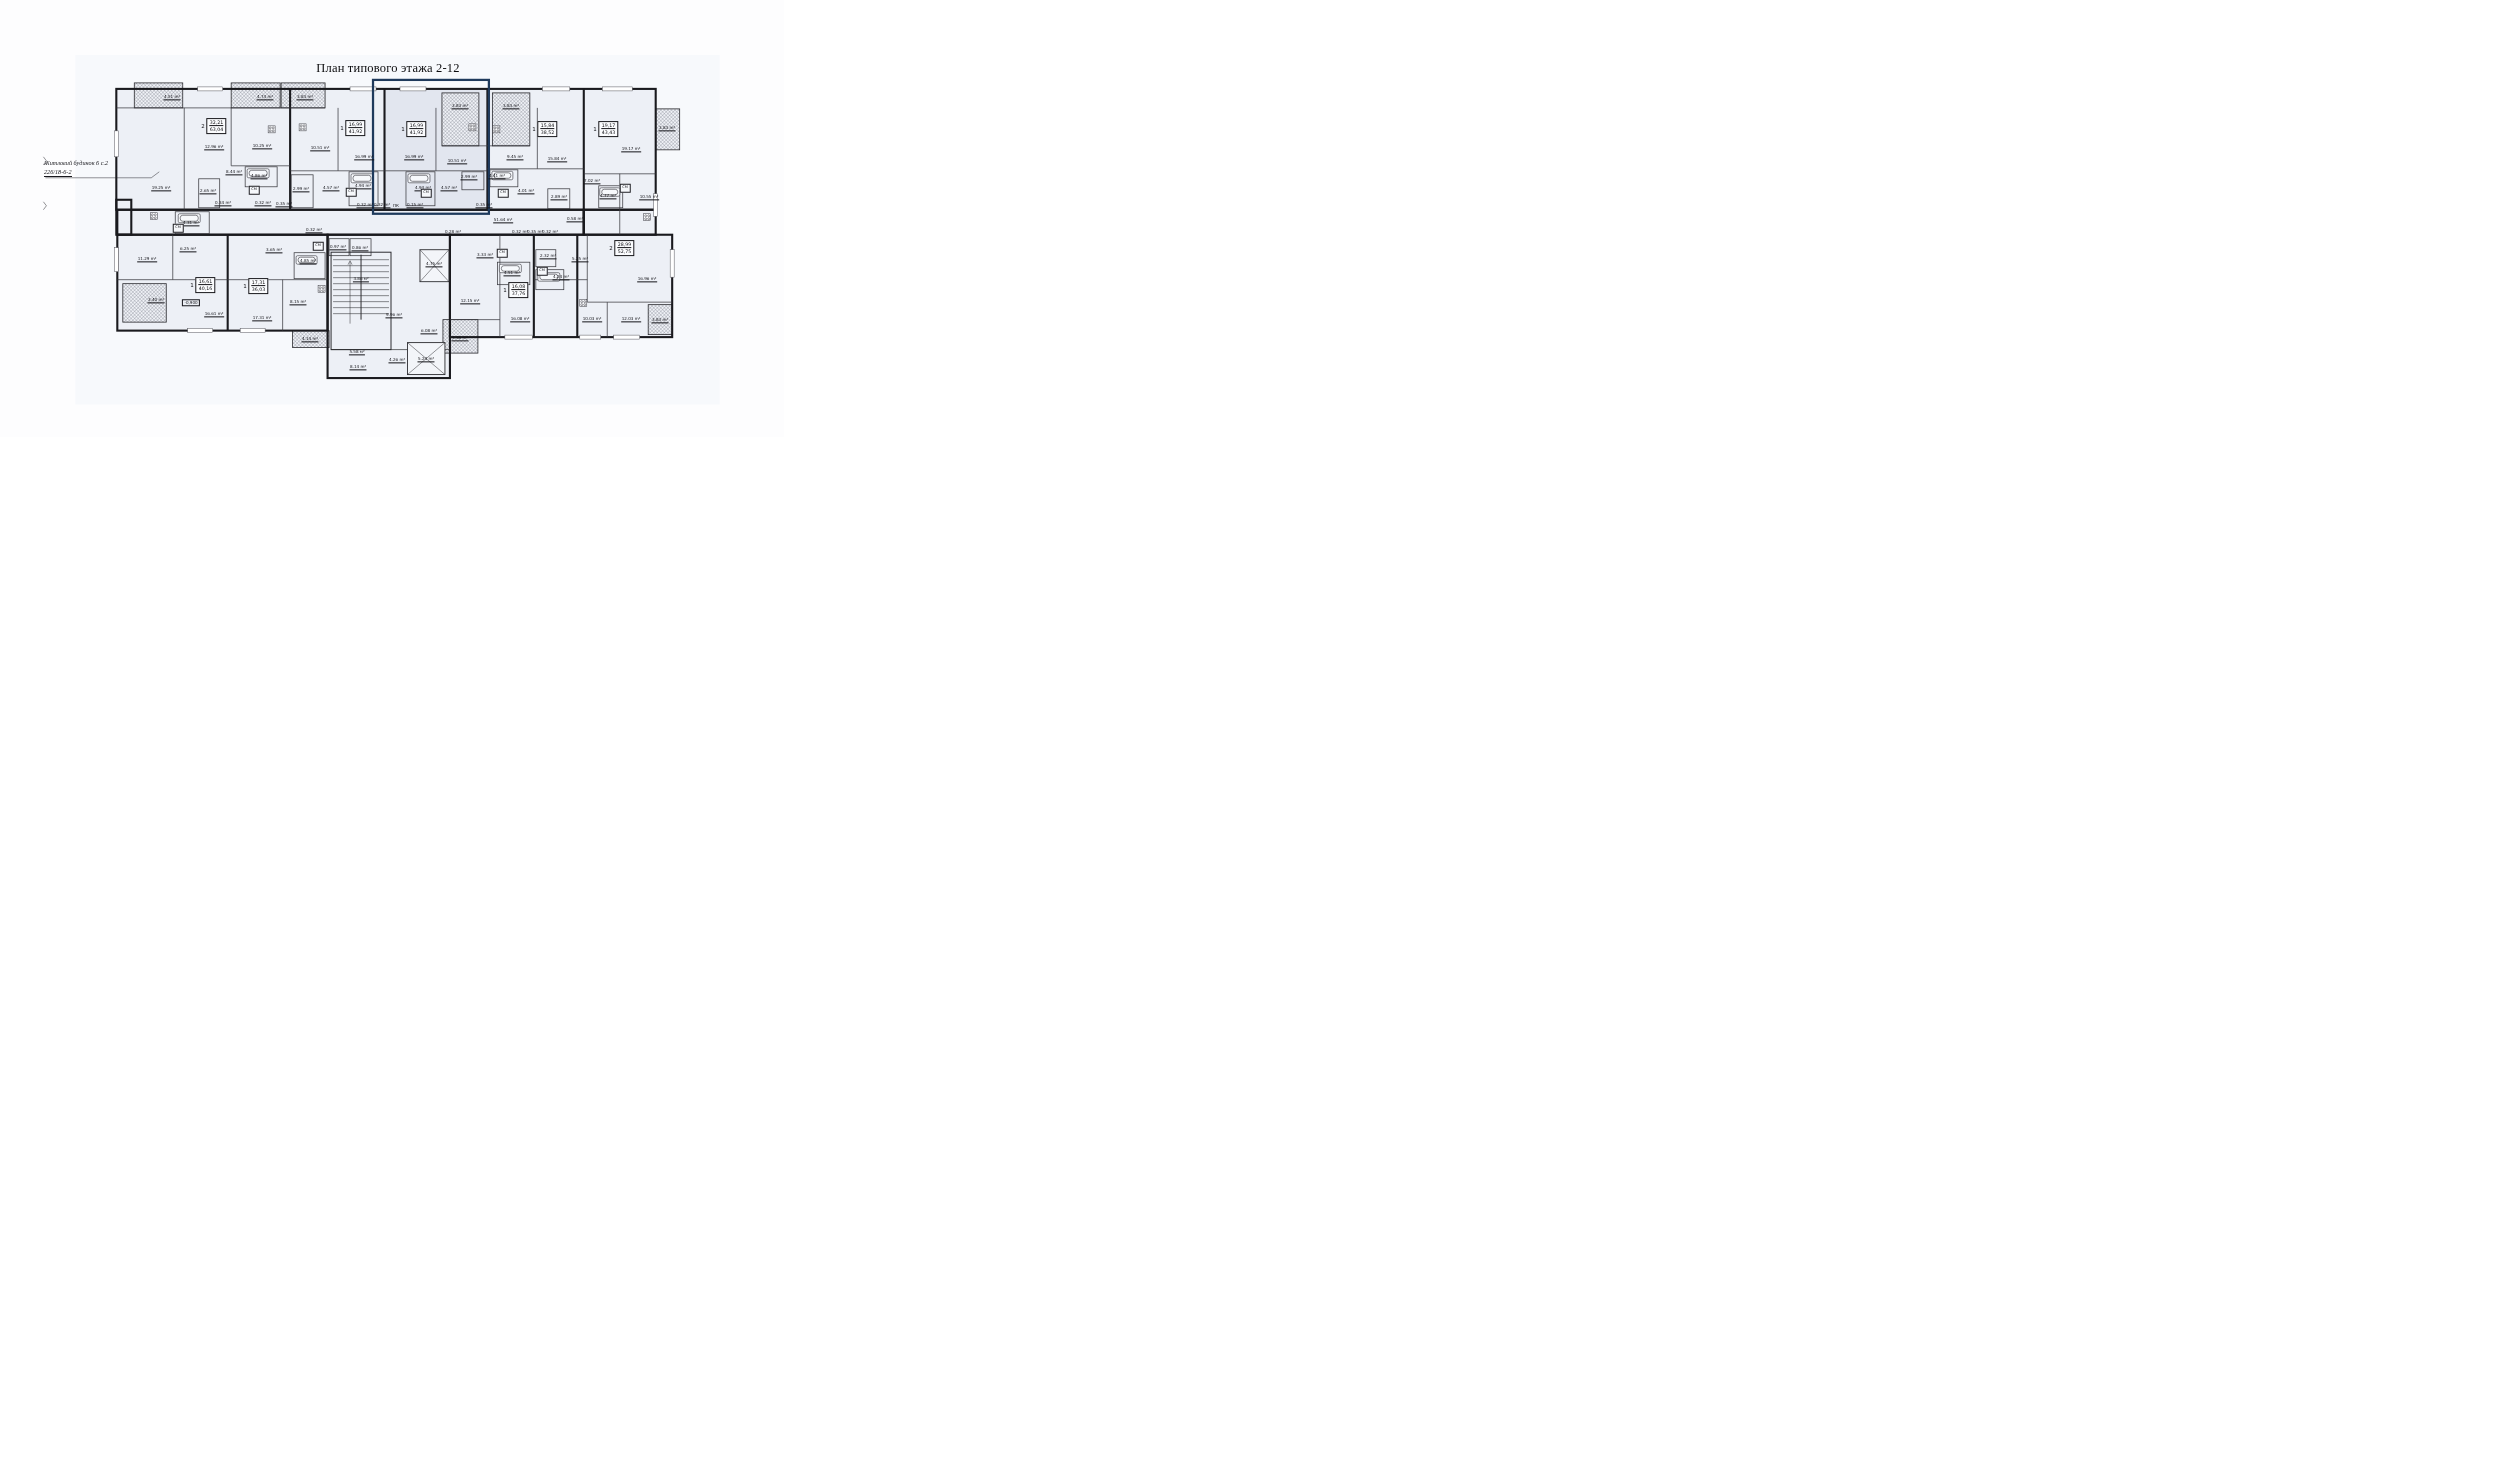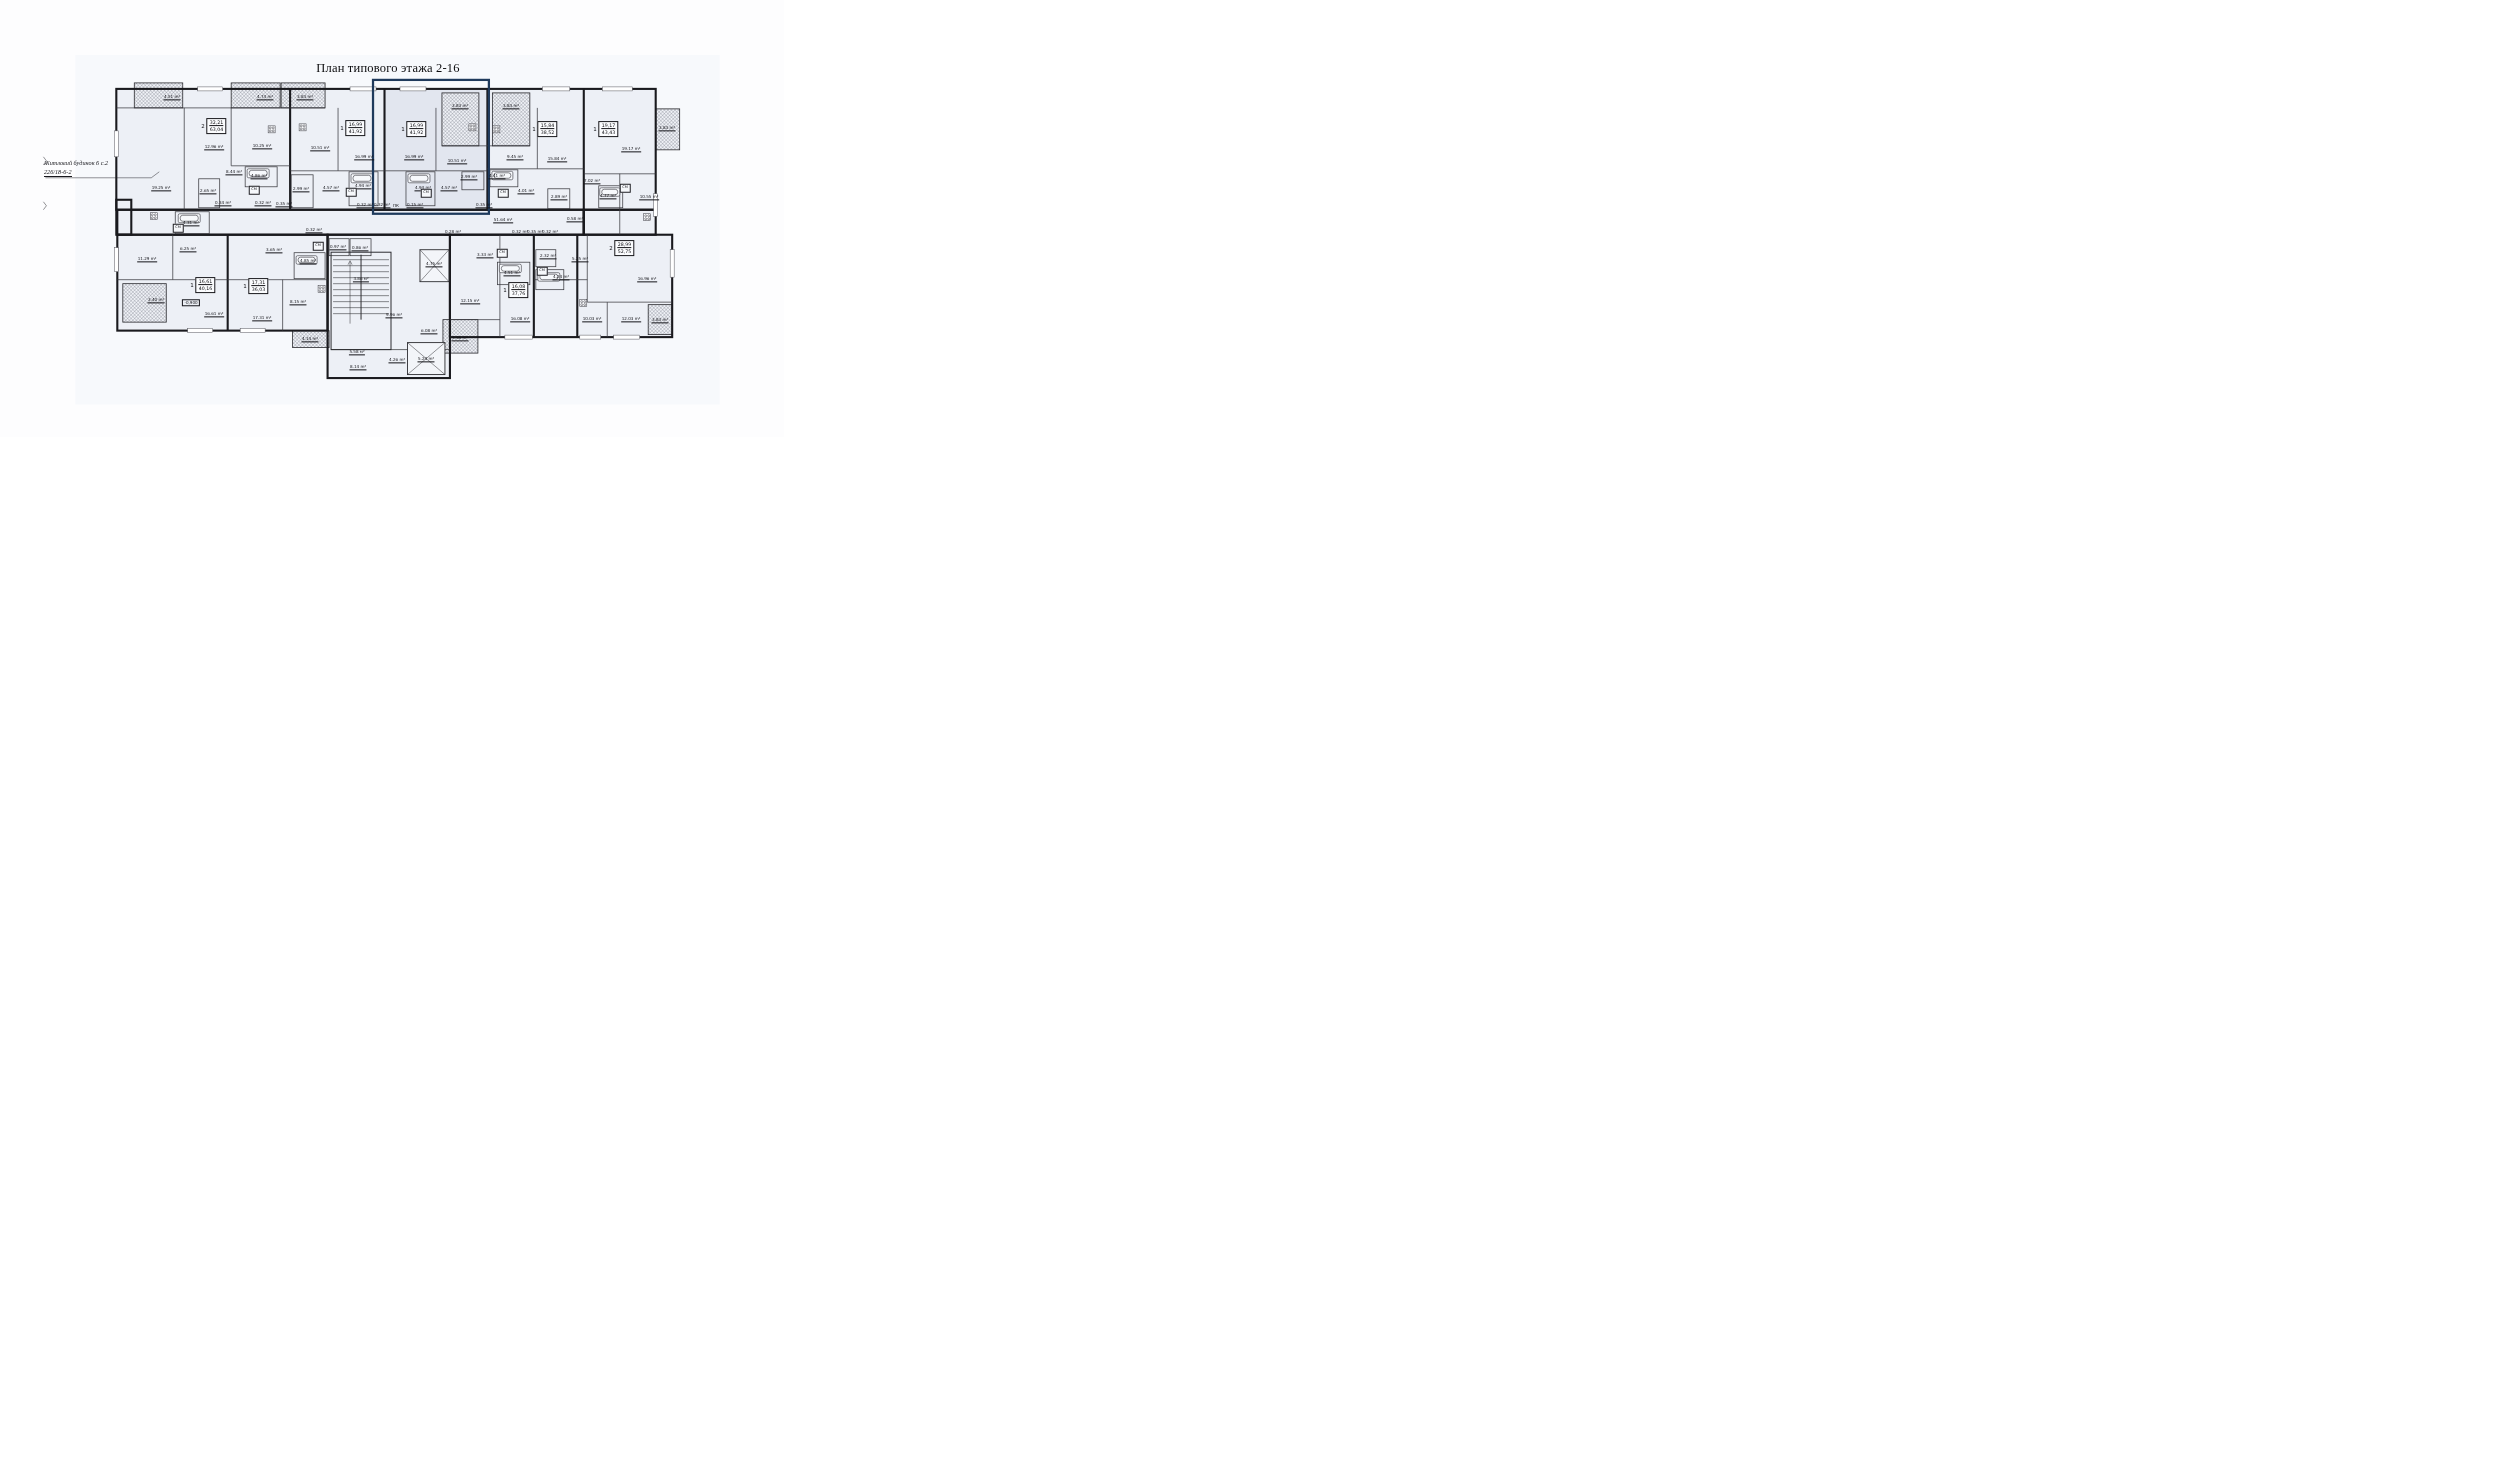--- a/index.html
+++ b/index.html
@@ -253,21 +253,21 @@
     <g stroke="#24242a" stroke-width="1">
       <line x1="90" y1="356" x2="302" y2="356"></line>
       <line x1="302" y1="356" x2="318" y2="344"></line>
       <path d="M86 330 l6 -8 l-6 -8" fill="none"></path>
       <path d="M86 404 l6 8 l-6 8" fill="none"></path>
     </g>
 
     <rect x="746" y="160" width="232" height="268" fill="none" stroke="#1f3a5c" stroke-width="4.5"></rect>
   </svg>
 
-  <div id="page-title" style="left:388px;top:68px;">План типового этажа 2-16</div>
+  <div id="page-title" style="left:388px;top:68px;">План типового этажа 2-12</div>
 
   <div id="annotation">
     <div>Житловий будинок 6 с.2</div>
     <div style="border-bottom:0.5px solid #17171c;display:inline-block;">226/18-6-2</div>
   </div>
 
   <div id="labels">
       <div class="rl" style="left: 172px; top: 98px;">4.51 m²</div>
       <div class="rl" style="left: 265px; top: 98px;">4.74 m²</div>
       <div class="rl" style="left: 305px; top: 98px;">3.83 m²</div>

